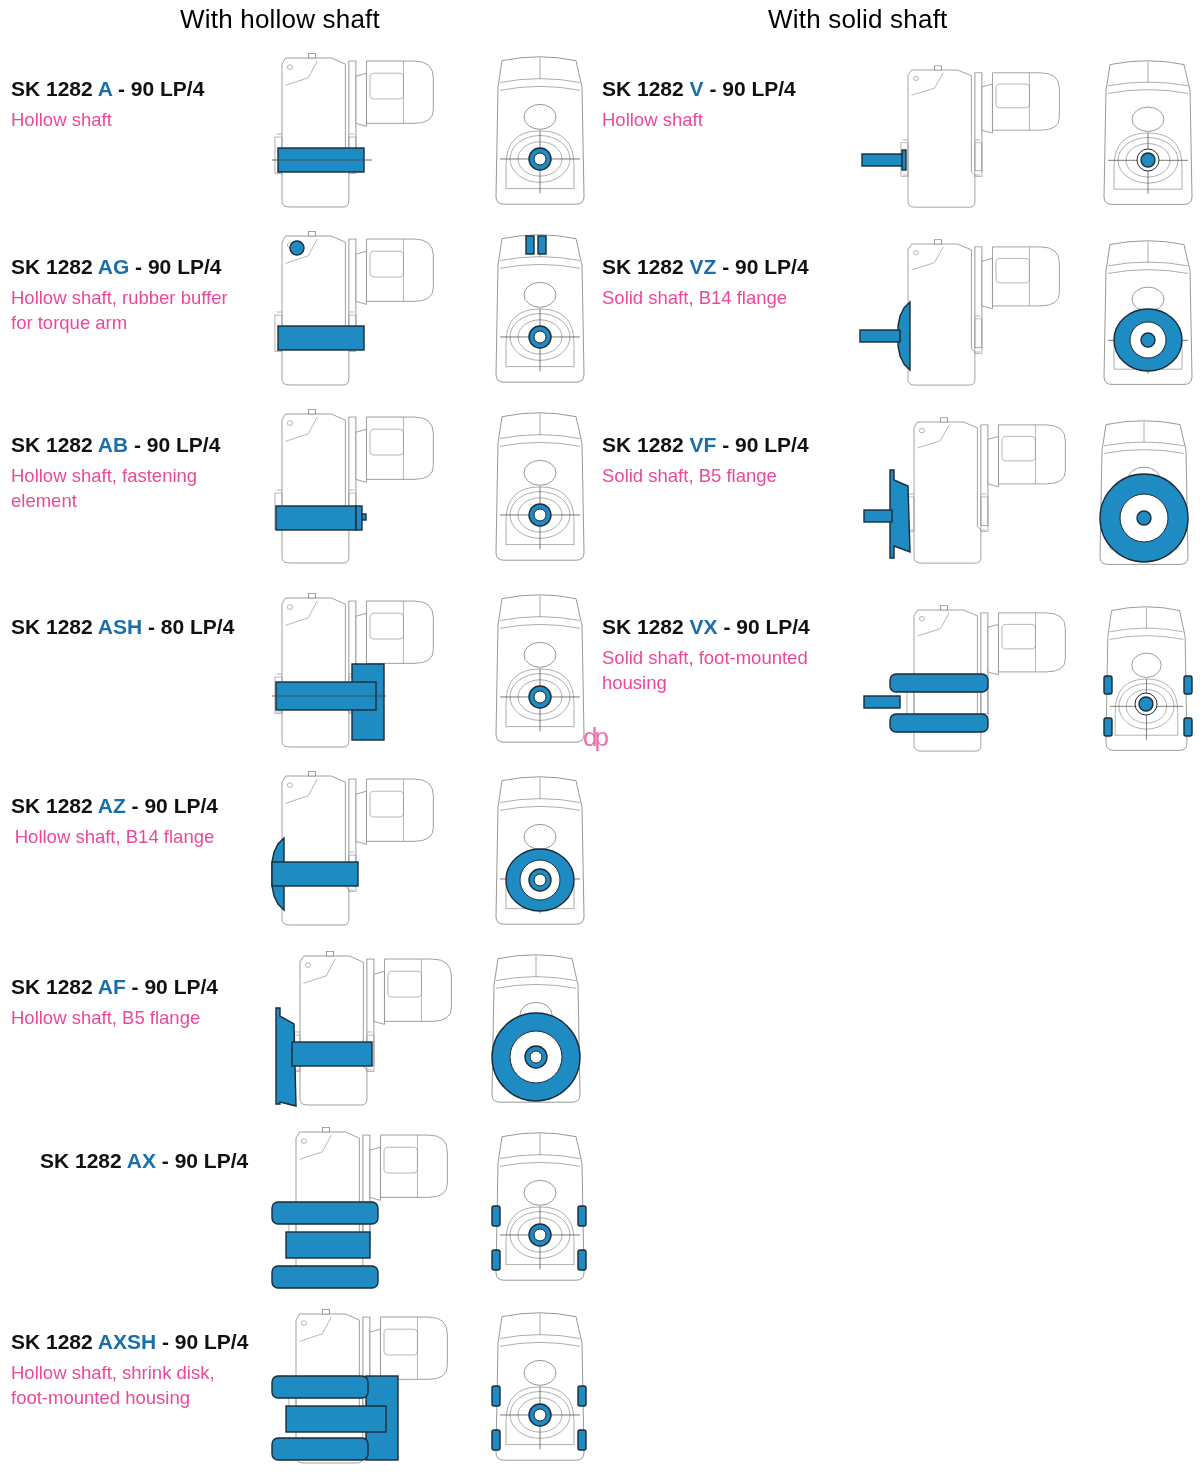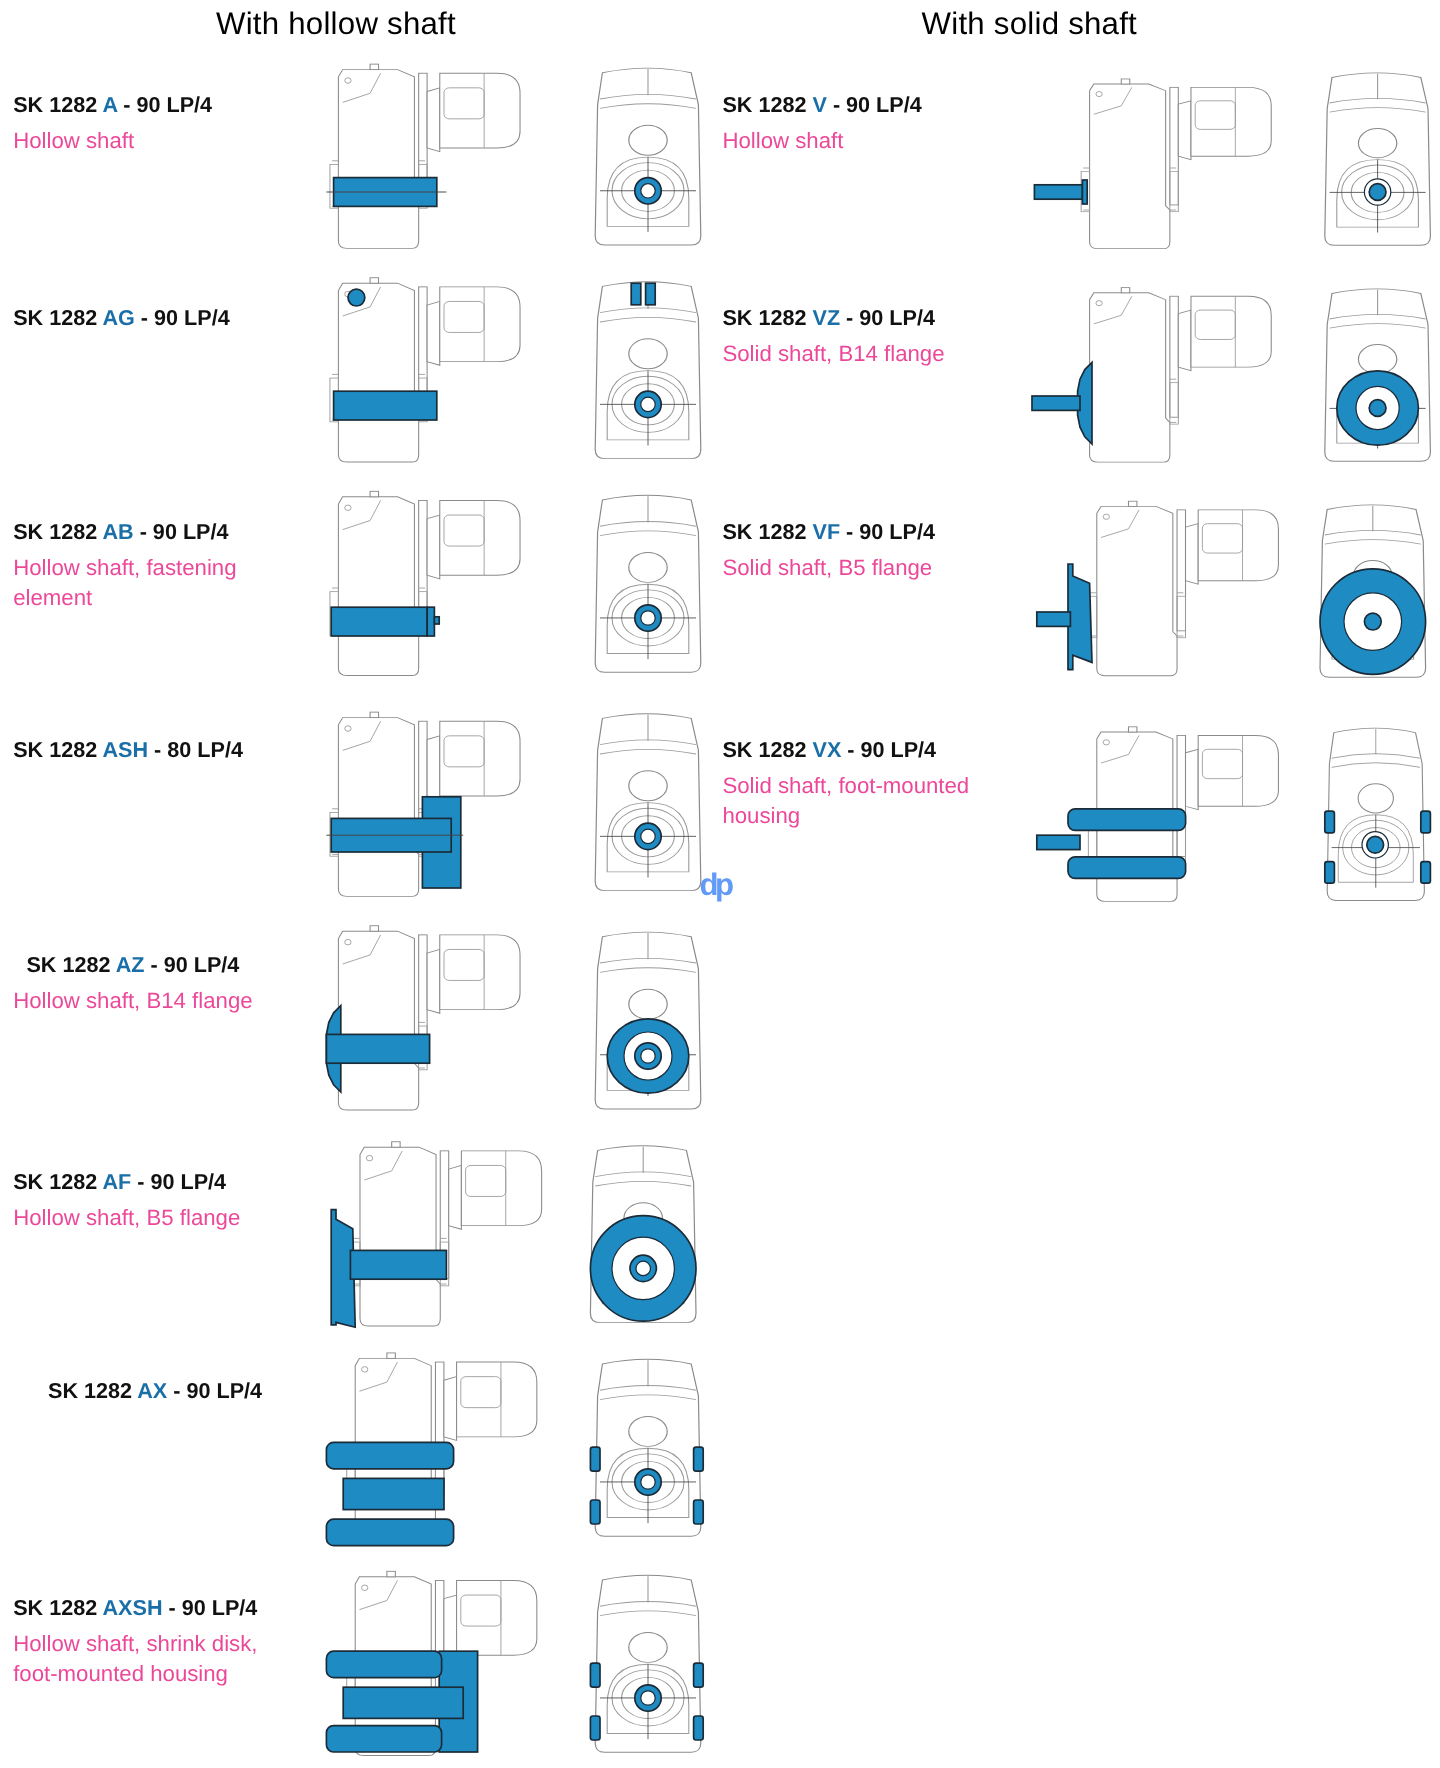--- a/index.html
+++ b/index.html
@@ -1,40 +1,42 @@
 <!DOCTYPE html>
 <html><head>
 <meta charset="utf-8">
 <style>
   html,body{margin:0;padding:0;background:#ffffff;}
   body{width:1200px;height:1473px;position:relative;overflow:hidden;font-family:"Liberation Sans",sans-serif;color:#1a1a1a;}
   .col-title{position:absolute;top:4px;font-weight:normal;font-size:26px;letter-spacing:0.2px;color:#000000;}
   .entry{position:absolute;}
-  .model{font-weight:bold;font-size:18px;white-space:nowrap;color:#111;}
+  .model{font-weight:bold;font-size:21px;white-space:nowrap;color:#111;}
   .model .code{color:#1a6fa8;}
   .desc{font-size:18.5px;line-height:25px;margin-top:6px;color:#ec4899;white-space:pre-line;}
   svg.drw{position:absolute;overflow:visible;}
   .ln{fill:#fff;stroke:#8a8a8a;stroke-width:1;}
   .ln2{fill:none;stroke:#9a9a9a;stroke-width:0.9;}
   .bl{fill:#1e8bc3;stroke:#1b2b38;stroke-width:1.4;}
   .cl{stroke:#444;stroke-width:0.8;fill:none;}
-  .watermark{position:absolute;left:583px;top:722px;font-weight:bold;font-size:26px;color:#3b82f6;opacity:.8;letter-spacing:-3px;text-align:right;}
+  .watermark{position:absolute;left:583px;top:722px;font-weight:normal;font-size:26px;color:#ec4899;opacity:.8;letter-spacing:-3px;text-align:right;}
 </style>
 </head>
 <body>
 
 <div class="col-title" style="left:180px;">With hollow shaft</div>
 <div class="col-title" style="left:768px;">With solid shaft</div>
 
 <div class="entry" style="left:11px;top:77px;">
   <div class="model"><span>SK 1282 </span><span class="code">A</span><span> - 90 LP/4</span></div>
   <div class="desc">Hollow shaft</div>
 </div>
 <div class="entry" style="left:11px;top:255px;">
   <div class="model"><span>SK 1282 </span><span class="code">AG</span><span> - 90 LP/4</span></div>
+  <div class="desc">Hollow shaft, rubber buffer
+for torque   arm</div>
 </div>
 <div class="entry" style="left:11px;top:433px;">
   <div class="model"><span>SK 1282 </span><span class="code">AB</span><span> - 90 LP/4</span></div>
   <div class="desc">Hollow shaft, fastening
 element</div>
 </div>
 <div class="entry" style="left:11px;top:615px;">
   <div class="model"><span>SK 1282 </span><span class="code">ASH</span><span> - 80 LP/4</span></div>
 </div>
 <div class="entry" style="left:11px;top:794px;text-align:center;">

